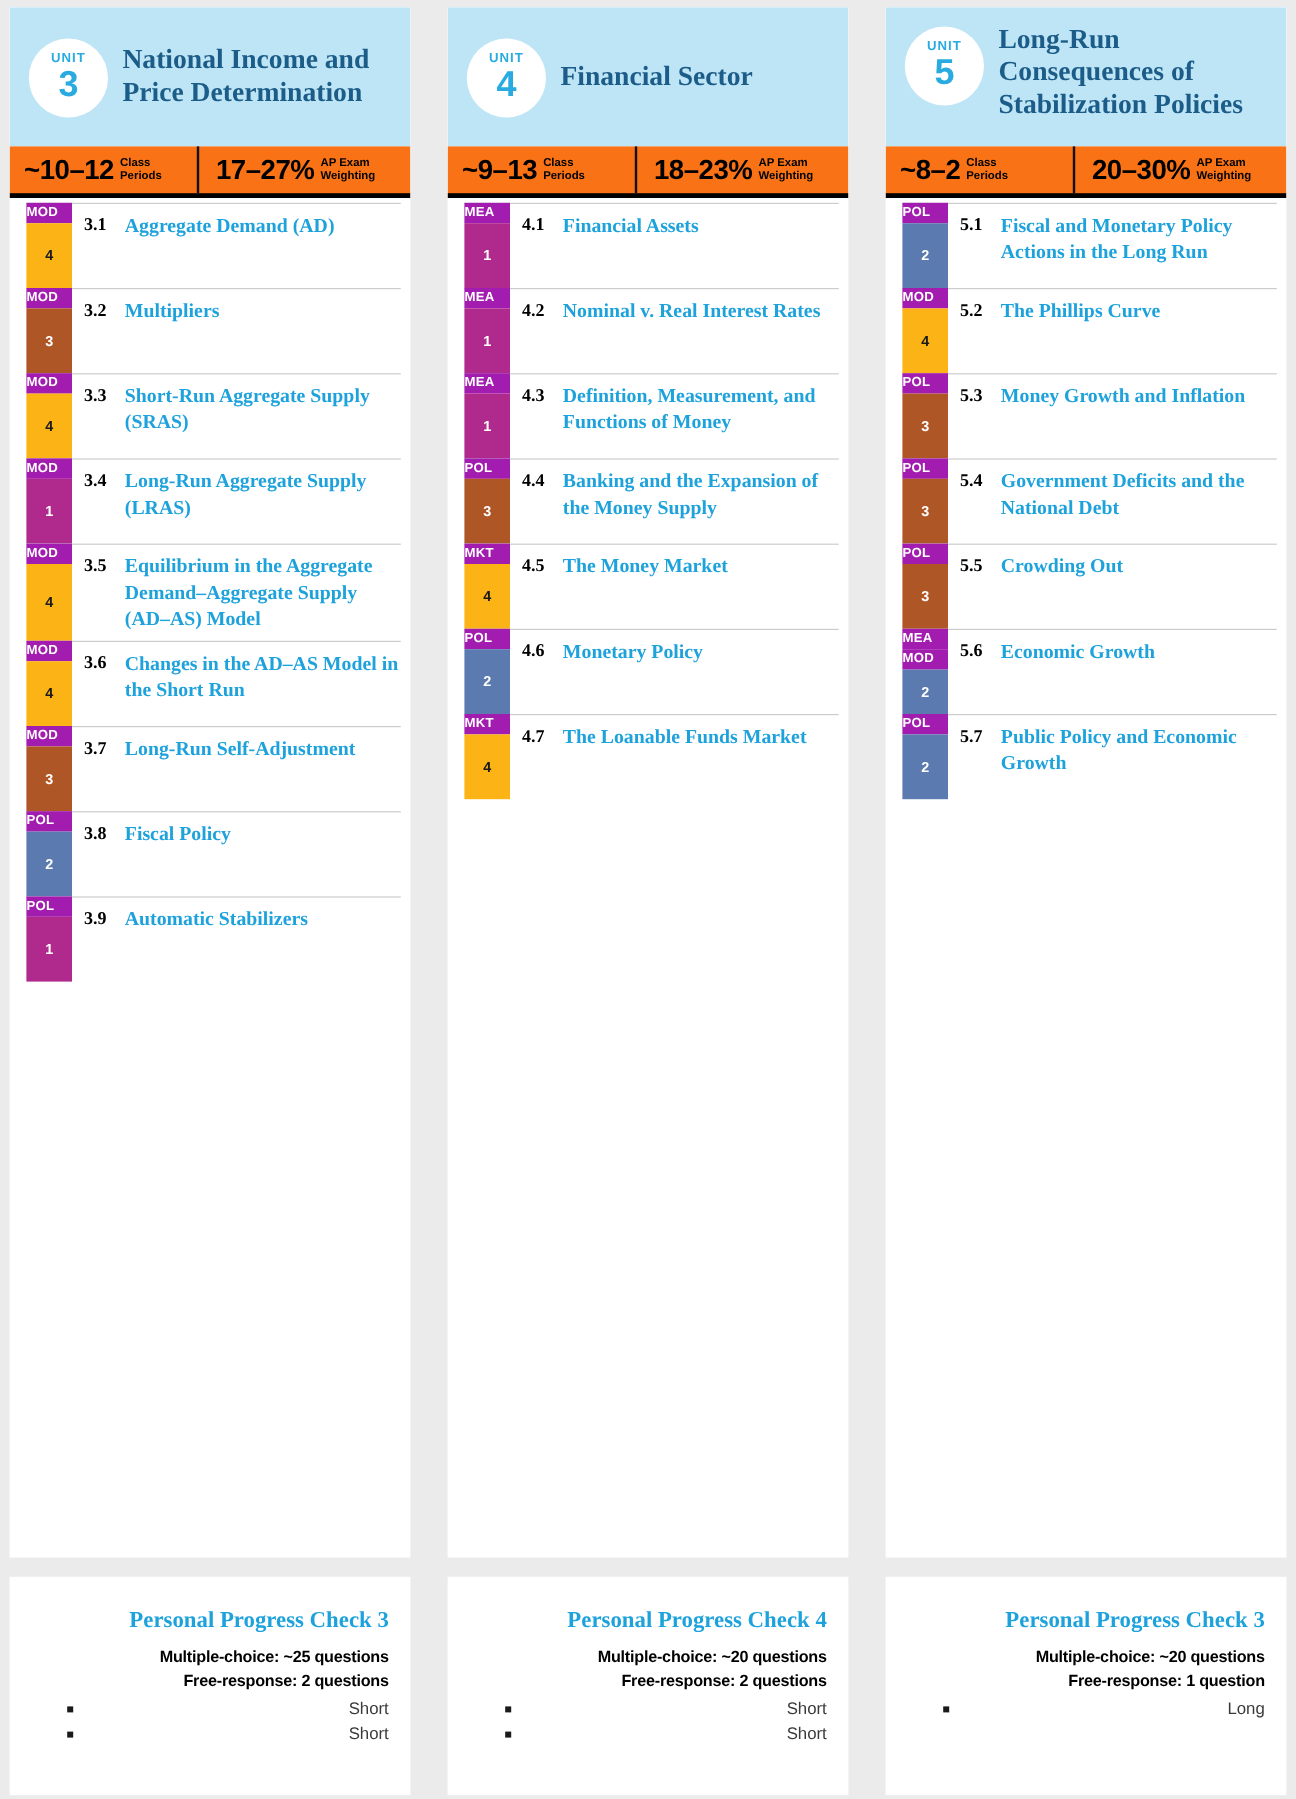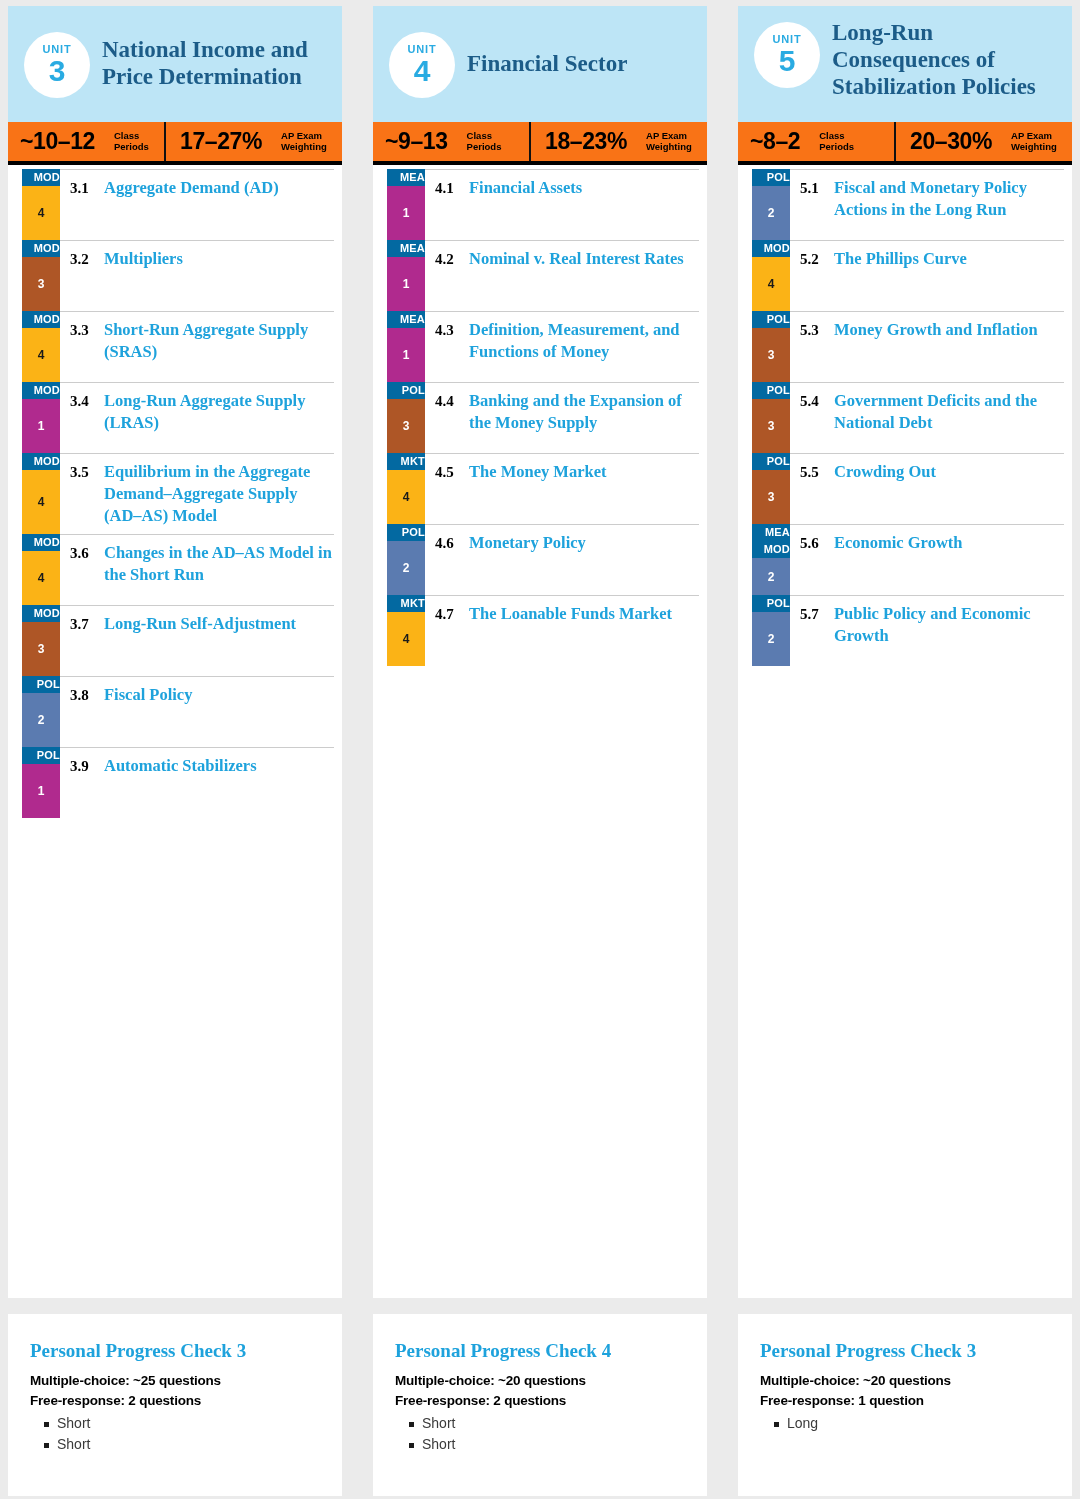--- a/index.html
+++ b/index.html
@@ -117,21 +117,21 @@
     color: #000000;
     letter-spacing: -0.4px;
     white-space: nowrap;
   }
   .stat-lbl {
     font-family: "Liberation Sans", sans-serif;
     font-weight: bold;
     font-size: 9.5px;
     line-height: 1.12;
     color: #000000;
-    margin-left: 19px;
+    margin-left: 5px;
     white-space: pre-line;
   }
 
   
   .topics {
     flex: 1;
     padding: 4px 8px 0 14px;
     box-sizing: border-box;
   }
 
@@ -146,27 +146,27 @@
 
   .skill-stack {
     flex: 0 0 38px;
     width: 38px;
     display: flex;
     flex-direction: column;
     margin-top: -1px;
     margin-right: 10px;
   }
   .skill-tag {
-    background: #0369a1;
+    background: #a21caf;
     color: #ffffff;
     font-family: "Liberation Sans", sans-serif;
     font-weight: bold;
     font-size: 11px;
     letter-spacing: 0.2px;
-    text-align: right;
+    text-align: left;
     padding: 3px 0 3px 0;
     line-height: 1;
     flex: 0 0 auto;
   }
   .skill-num {
     flex: 1 1 auto;
     min-height: 34px;
     display: flex;
     align-items: center;
     justify-content: center;
@@ -203,21 +203,22 @@
     line-height: 1.32;
     color: #1ea2dc;
   }
 
   
   .ppc-card {
     background: #ffffff;
     margin-top: 16px;
     height: 182px;
     box-sizing: border-box;
-    padding: 26px 18px 10px 22px;
+    padding: 26px 18px 10px 34px;
+    text-align: right;
   }
   .ppc-title {
     font-family: "Liberation Serif", serif;
     font-weight: bold;
     font-size: 19px;
     color: #1ea2dc;
     margin-bottom: 9px;
   }
   .ppc-line {
     font-family: "Liberation Sans", sans-serif;

